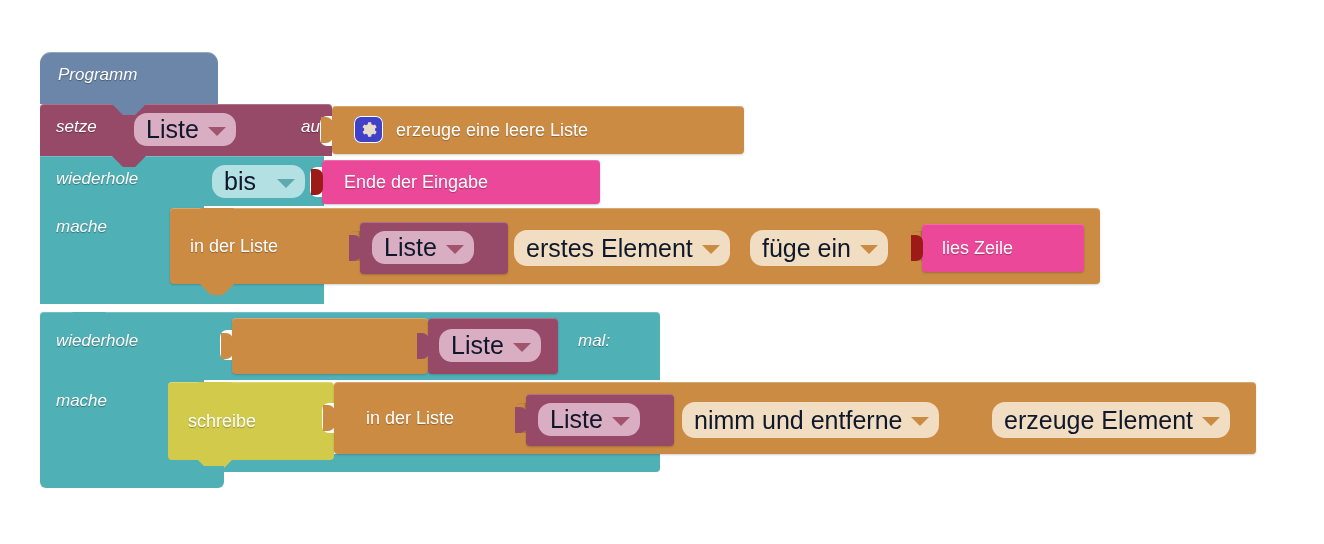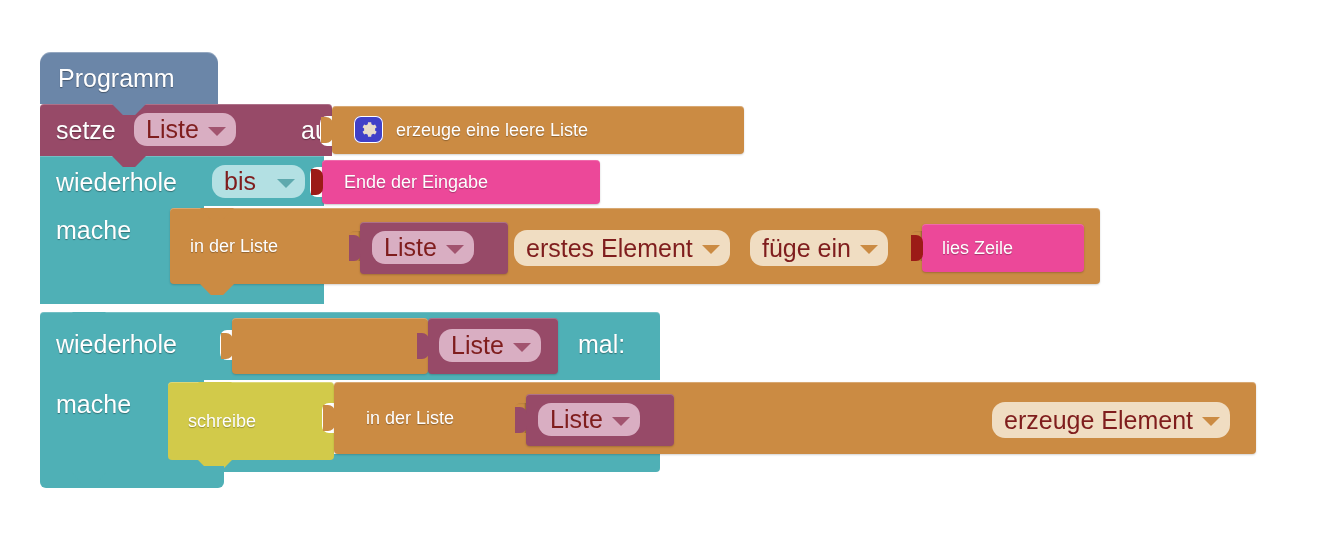--- a/index.html
+++ b/index.html
@@ -6,22 +6,22 @@
   body{
     width:1324px;height:544px;overflow:hidden;
     font-family:"Liberation Sans","DejaVu Sans",sans-serif;
     -webkit-font-smoothing:antialiased;
   }
   #stage{position:relative;width:1324px;height:544px;}
 
   
   .blk{position:absolute;box-sizing:border-box;}
   .lbl{
-    position:absolute;white-space:nowrap;font-size:25px;line-height:1;
-    color:#ffffff;text-shadow:0 1px 1px rgba(0,0,0,.35);
+    position:absolute;white-space:nowrap;font-size:17px;line-height:1;
+    color:#ffffff;text-shadow:0 1px 1px rgba(0,0,0,.35);font-style:italic;
   }
 
   
   #hat{
     left:40px;top:52px;width:178px;height:52px;
     background:#6b86a8;border-radius:11px 11px 0 0;
     box-shadow:inset 0 1px 0 rgba(255,255,255,.28);
   }
   #hat .lbl{left:18px;top:14px;}
   
@@ -37,21 +37,21 @@
     box-shadow:inset 0 1px 0 rgba(255,255,255,.22);
   }
   #setze .lbl{top:14px;}
   #setze-word{left:16px;}
   #setze-auf{left:213px;margin-left:48px;}
 
   
   .pill{
     position:absolute;display:flex;align-items:center;
     border-radius:13px;padding:0 10px 0 12px;height:33px;
-    font-size:25px;color:#7f1d1d;white-space:nowrap;
+    font-size:25px;color:#0f172a;white-space:nowrap;
   }
   .pill .tri{
     width:0;height:0;margin-left:9px;margin-top:3px;
     border-left:9px solid transparent;border-right:9px solid transparent;
   }
   .pill.pink{background:#d9aec2;}
   .pill.pink .tri{border-top:9px solid #a2546f;}
   .pill.ltteal{background:#b3e0e3;}
   .pill.ltteal .tri{border-top:9px solid #5fa9ae;}
   .pill.cream{background:#f0ddc2;}
@@ -136,20 +136,24 @@
     <div class="plug orange"></div>
     <div class="txt" style="margin-left:32px;">in der Liste</div>
   </div>
   <div class="socket" style="left:514px;top:403px;background:#cb8b43;box-shadow:inset -2px 0 2px rgba(0,0,0,.25);"></div>
   <div class="rep magenta" style="left:526px;top:394px;width:148px;height:52px;">
     <div class="plug magenta"></div>
     <div class="pill pink" style="left:12px;top:9px;">
       <span>Liste</span>
       <span class="tri"></span>
     </div>
+  </div>
+  <div class="pill cream" style="left:682px;top:402px;height:36px;">
+    <span>nimm und entferne</span>
+    <span class="tri"></span>
   </div>
   <div class="pill cream" style="left:992px;top:402px;height:36px;">
     <span>erzeuge Element</span>
     <span class="tri"></span>
   </div>
 
   <div class="blk cblk" id="loop1">
     <div id="loop1-inner"></div>
   </div>
   <div class="lbl" style="left:56px;top:170px;">wiederhole</div>

